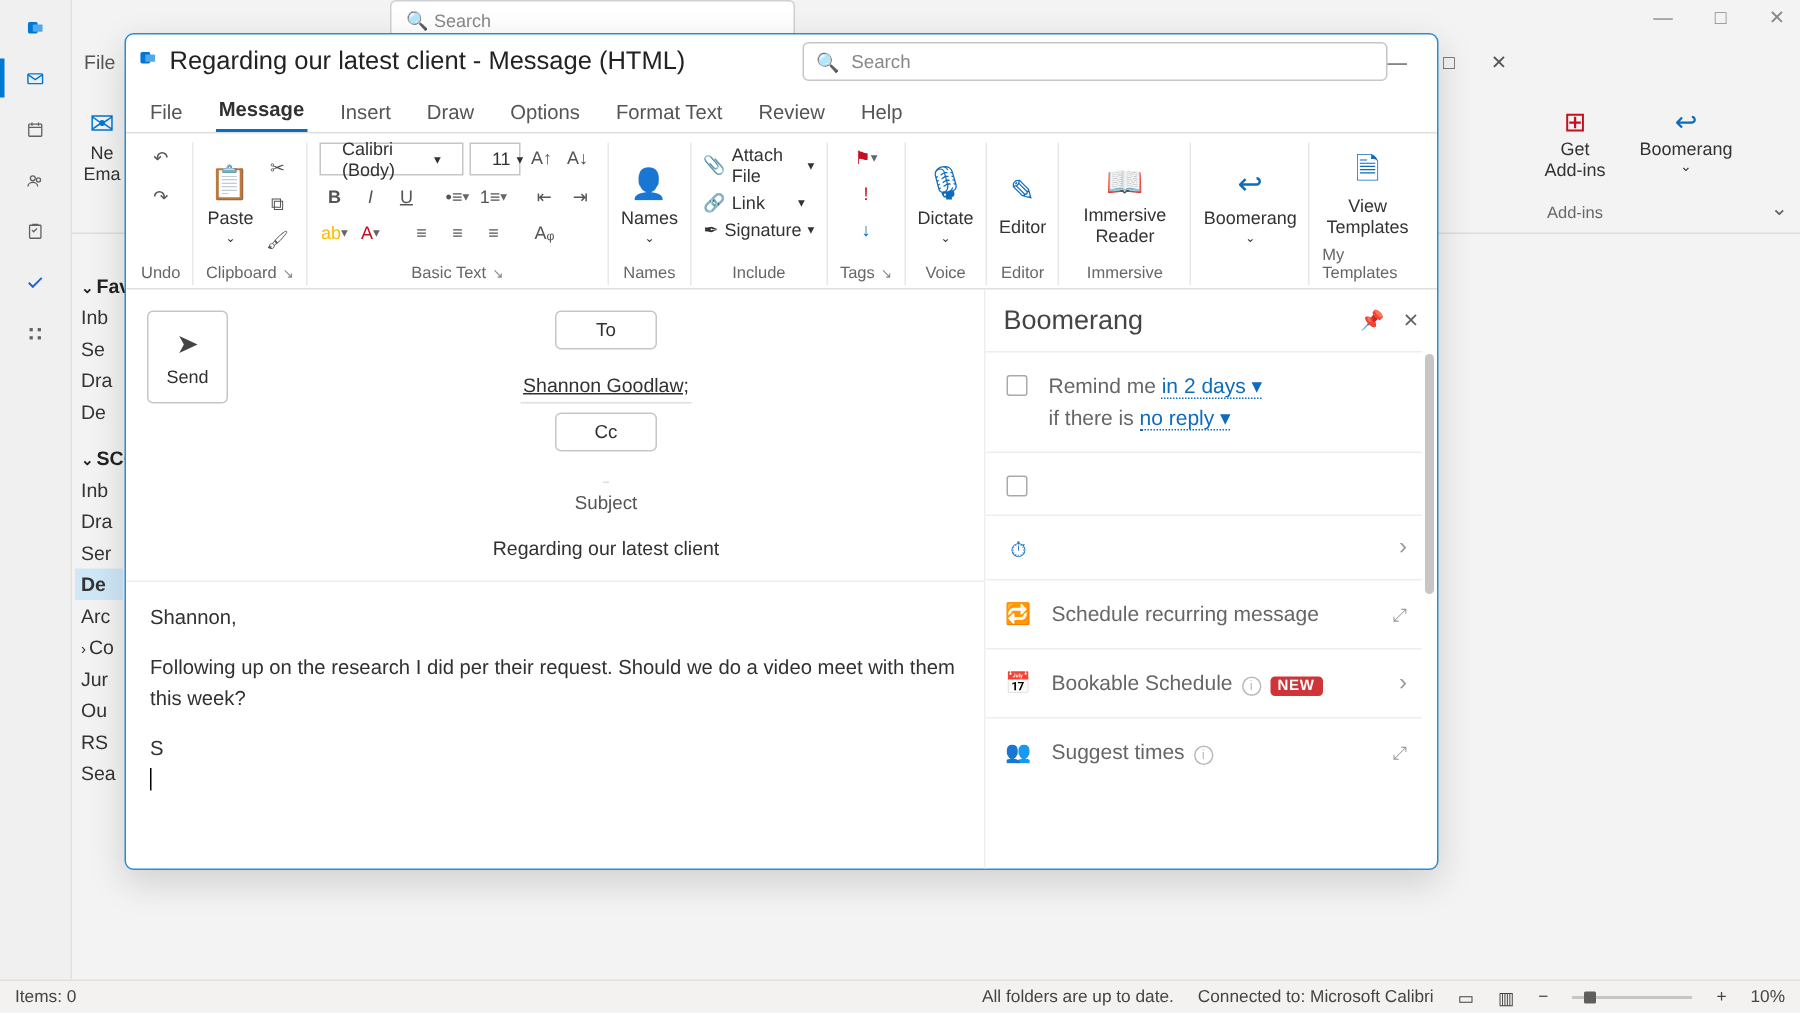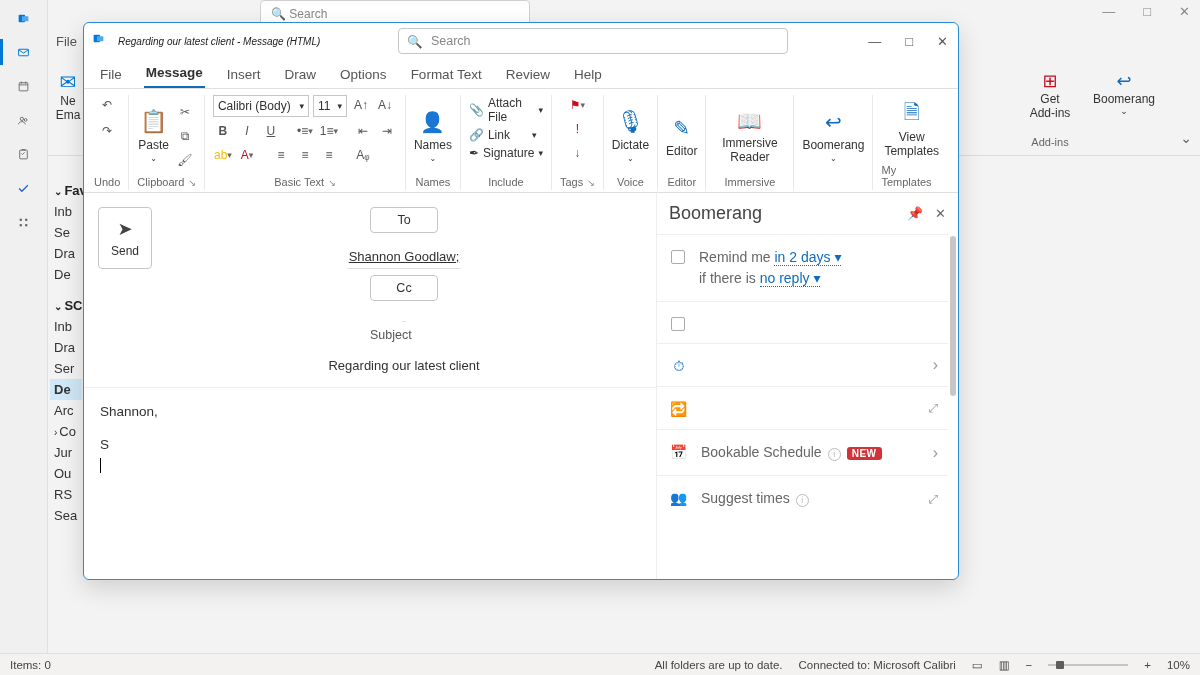--- a/index.html
+++ b/index.html
@@ -28,49 +28,49 @@
 .folders .hd { font-weight: 600; color: #222; padding: 3px 4px; white-space: nowrap; }
 .folders .item { padding: 3px 4px; white-space: nowrap; overflow: hidden; }
 .folders .item.sel { background: #d0e7f8; font-weight: 600; }
 .folders .caret::before { content:"⌄"; font-size:10px; margin-right:2px; }
 .folders .caretr::before { content:"›"; font-size:10px; margin-right:2px; }
 
 
 .compose { position: absolute; left: 83px; top: 22px; width: 876px; height: 558px; background: #fff; border: 1px solid #2a8dd4; border-radius: 6px; box-shadow: 0 8px 24px rgba(0,0,0,0.15); display: flex; flex-direction: column; }
 .compose-titlebar { height: 36px; display: flex; align-items: center; padding: 0 10px 0 8px; }
 .compose-titlebar .app-icon { width: 18px; height: 18px; margin-right: 8px; color: #0f6cbd; }
-.compose-titlebar .title { font-size: 10px; color: #222; flex: 0 0 auto; font-style: italic; }
+.compose-titlebar .title { font-size: 17px; color: #222; flex: 0 0 auto; }
 .compose-titlebar .search { flex: 0 0 auto; margin-left: 78px; width: 390px; height: 26px; border: 1px solid #c8c6c4; border-radius: 4px; display:flex; align-items:center; padding: 0 8px; color:#888; font-size: 12.5px; gap:8px;}
 .compose-titlebar .wincontrols { margin-left: auto; display:flex; gap: 24px; color:#555; font-size: 13px; }
 
 
 .tabs { display: flex; gap: 20px; padding: 0 14px; height: 30px; align-items: flex-end; font-size: 13.5px; color: #555; border-bottom: 1px solid #e1dfdd; }
 .tabs .tab { padding: 6px 2px; cursor: pointer; }
 .tabs .tab.active { color: #323130; border-bottom: 2px solid #0f6cbd; font-weight:600;}
 
 
 .ribbon { display: flex; padding: 6px 8px 2px 8px; border-bottom: 1px solid #e1dfdd; height: 104px; }
 .group { display: flex; flex-direction: column; align-items: center; border-right: 1px solid #e8e8e8; padding: 0 8px; }
 .group:last-child { border-right: none; }
 .group .controls { flex: 1; display: flex; align-items: center; gap: 6px; }
 .group .label { font-size: 11px; color: #666; padding-bottom: 2px; }
 .vstack { display: flex; flex-direction: column; align-items: center; justify-content: center; gap: 2px; font-size: 12px; color: #333; cursor:pointer; }
 .vstack .glyph { width: 28px; height: 28px; display:flex; align-items:center; justify-content:center; }
 .btnrow { display:flex; gap:4px; }
 .smallbtn { width: 20px; height: 20px; display:flex; align-items:center; justify-content:center; border-radius:3px; color:#555; font-size:12px; cursor:pointer;}
-.font-combo { height:22px; border:1px solid #c8c6c4; background:#fff; font-size:12px; padding: 0 4px; display:flex; align-items:center; gap:4px;}
+.font-combo { height:22px; border:1px solid #c8c6c4; background:#fff; font-size:12px; padding: 0 14px; display:flex; align-items:center; gap:4px;}
 .attach-row { display:flex; align-items:center; gap:4px; font-size:12px; color:#333; padding:1px 0; cursor:pointer;}
 
 
 .envelope { display: flex; padding: 14px 14px 10px 14px; gap: 14px; border-bottom: 1px solid #eee; }
 .sendbtn { width: 54px; height: 62px; border: 1px solid #c8c6c4; border-radius: 4px; display:flex; flex-direction:column; align-items:center; justify-content:center; gap:4px; font-size:12px; cursor:pointer;}
 .fields { flex:1; display:flex; flex-direction:column; gap:6px; }
 .fieldrow { display:flex; align-items:center; gap: 12px; min-height: 28px; flex-direction: column; }
 .pillbtn { width: 68px; height: 26px; border:1px solid #c8c6c4; border-radius:4px; display:flex; align-items:center; justify-content:center; font-size:12.5px; cursor:pointer;}
-.fieldlabel { width: 68px; text-align:left; font-size:12.5px; color:#555; }
+.fieldlabel { width: 68px; text-align:center; font-size:12.5px; color:#555; }
 .fieldval { flex:1; border-bottom: 1px solid #e1dfdd; font-size: 13px; padding: 4px 2px; color:#323130;}
 .fieldval .recip { text-decoration: underline; }
 
 
 .split { flex:1; display:flex; min-height: 0; }
 .bodyarea { flex: 1; padding: 14px 16px; font-size: 13.5px; line-height: 1.55; overflow:auto;}
 .bodyarea p { margin-bottom: 12px; }
 .cursor { display:inline-block; width:1px; height:15px; background:#000; vertical-align:text-bottom; }
 
 .sidepane { width: 302px; border-left: 1px solid #eee; display:flex; flex-direction:column; }
@@ -411,20 +411,21 @@
           </div>
           <div class="fieldrow">
             <div class="fieldlabel">Subject</div>
             <div class="fieldval" style="border-bottom:none">Regarding our latest client</div>
           </div>
         </div>
       </div>
 
       <div class="bodyarea">
         <p>Shannon,</p>
+        <p>Following up on the research I did per their request. Should we do a video meet with them this week?</p>
         <p><span>S</span><br><span class="cursor"></span></p>
       </div>
     </div>
 
     <div class="sidepane">
       <div class="sidepane-header">
         <span>Boomerang</span>
         <div class="sp-controls">
           <span>📌</span>
           <span>✕</span>
@@ -445,20 +446,21 @@
           <div class="chk"></div>
         </div>
 
         <div class="sp-item">
           <div class="ico">⏱</div>
           <span class="chev">›</span>
         </div>
 
         <div class="sp-item">
           <div class="ico">🔁</div>
+          <div class="txt">Schedule recurring message</div>
           <span class="pop">⤢</span>
         </div>
 
         <div class="sp-item">
           <div class="ico">📅</div>
           <div class="txt"><span>Bookable Schedule</span><span class="infocircle">i</span><span class="newbadge">NEW</span></div>
           <span class="chev">›</span>
         </div>
 
         <div class="sp-item">

